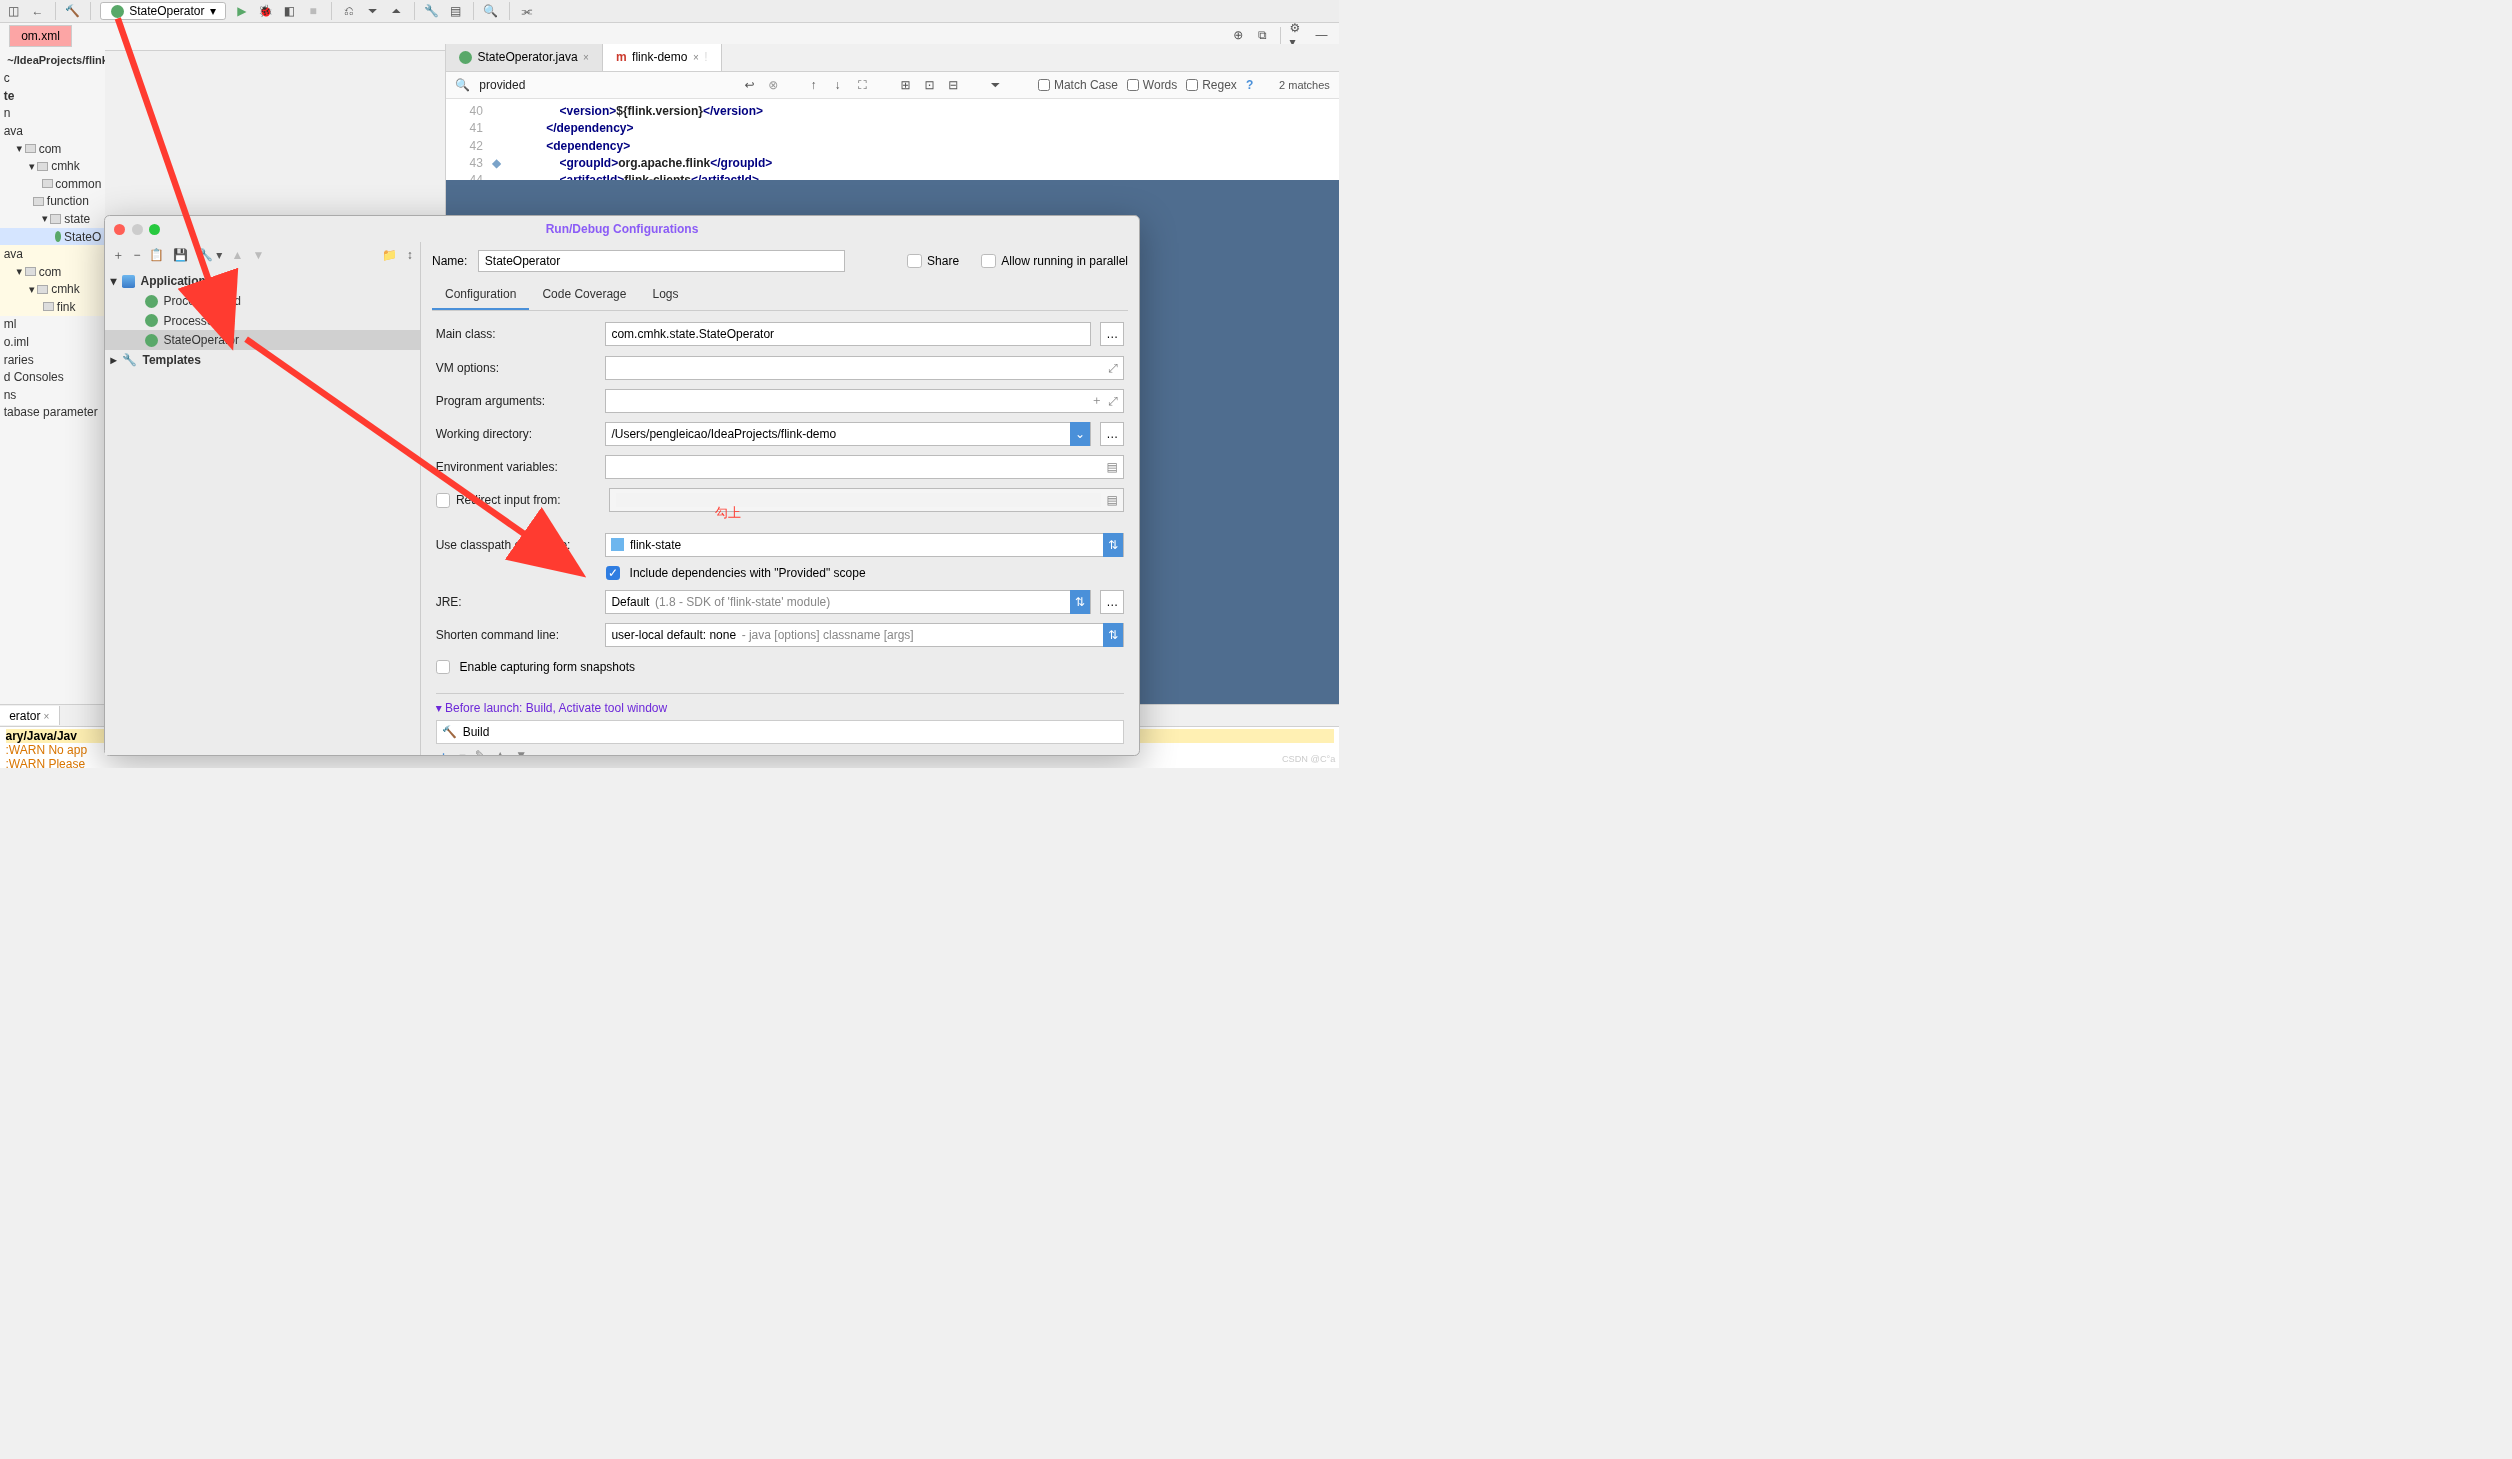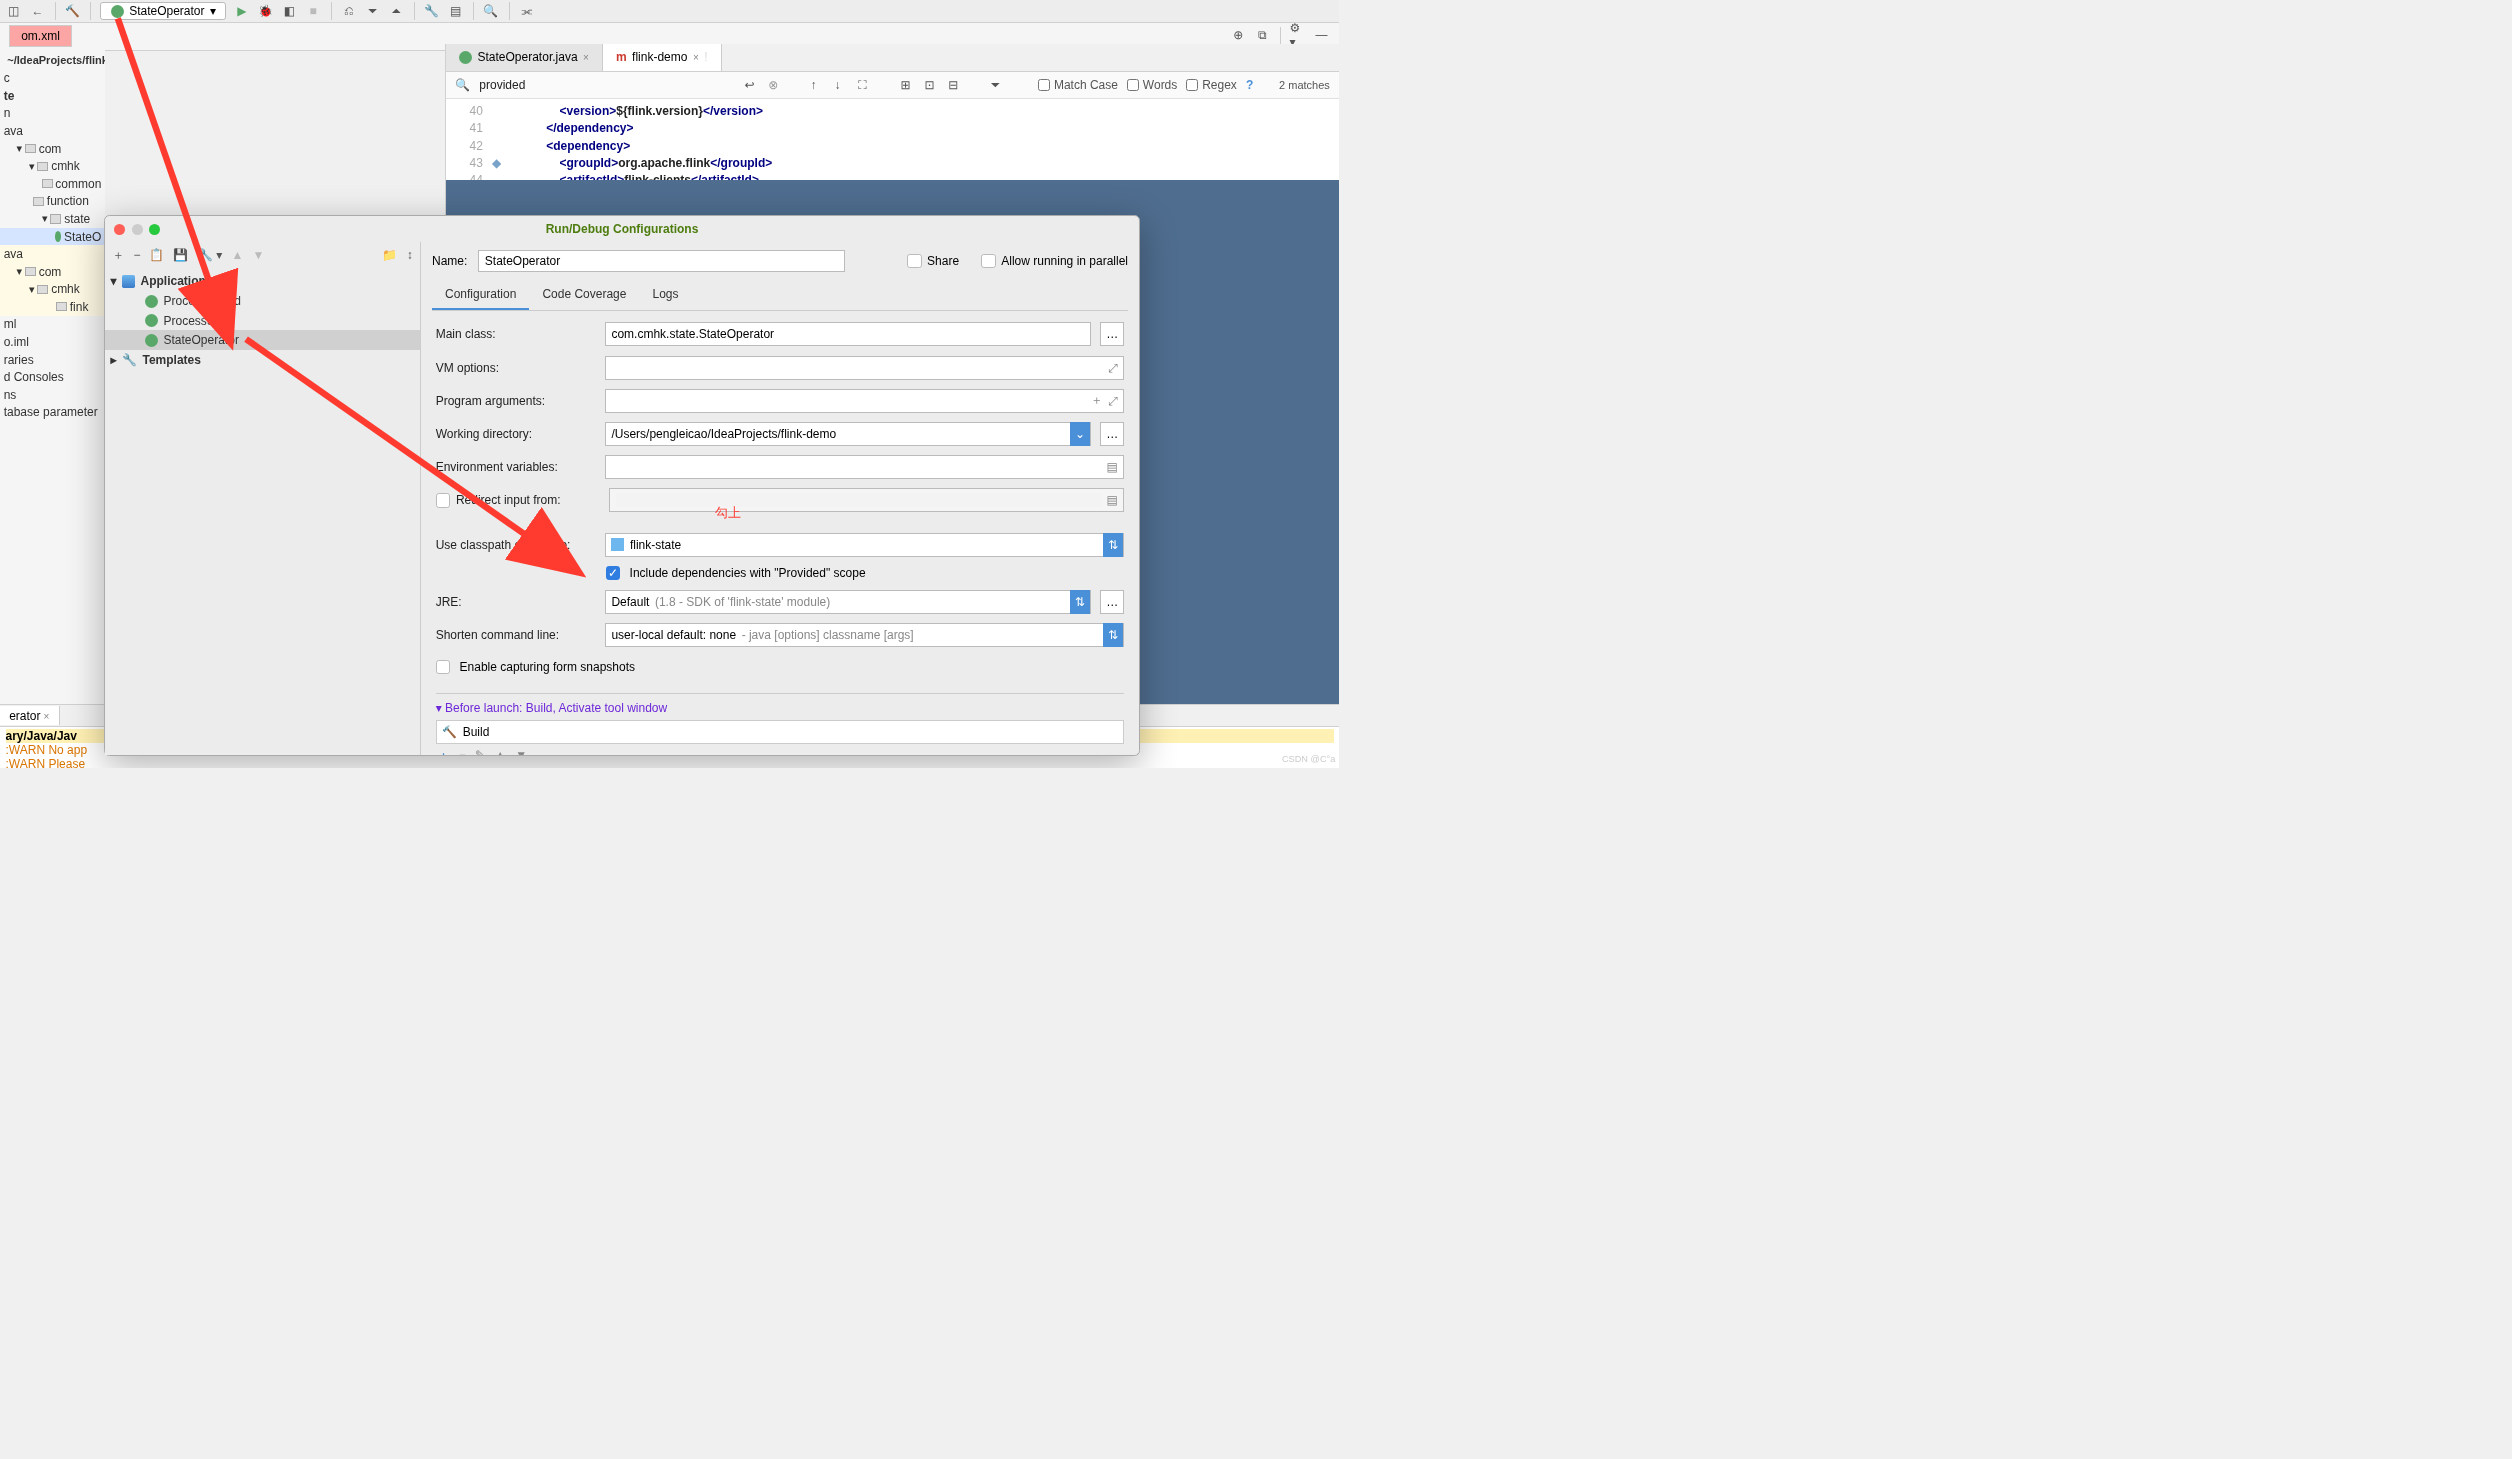--- a/index.html
+++ b/index.html
@@ -58,21 +58,21 @@
     .console-text { font-family: Menlo, monospace; font-size: 11px; padding: 1.8px 5.5px; }
     .console-text .highlight { background: #fff0b3; font-weight: bold; }
     .console-text .warn { color: #d97500; }
     
     
     .dialog { position: absolute; left: 104px; top: 215px; width: 1036px; height: 541px; background: #ececec; border: 0.9px solid #aaa; border-radius: 5.5px; box-shadow: 0 9.2px 37px rgba(0,0,0,0.3); display: flex; flex-direction: column; }
     .dlg-titlebar { height: 26px; display: flex; align-items: center; justify-content: center; position: relative; }
     .dlg-titlebar .traffic { position: absolute; left: 9.2px; display: flex; gap: 6.4px; }
     .traffic .dot { width: 11px; height: 11px; border-radius: 50%; }
     .dot.red { background: #ff5f56; } .dot.yellow { background: #ffbd2e; } .dot.green { background: #27c93f; }
-    .dlg-title { font-size: 12px; font-weight: bold; color: #4d7c0f; }
+    .dlg-title { font-size: 12px; font-weight: bold; color: #8b5cf6; }
     
     .dlg-body { flex: 1; display: flex; overflow: hidden; }
     .dlg-left { width: 316px; border-right: 0.9px solid #ccc; background: #ececec; display: flex; flex-direction: column; }
     .dlg-left-toolbar { height: 26px; display: flex; align-items: center; padding: 0 7.3px; gap: 9.2px; color: #555; }
     .dlg-tree { flex: 1; padding: 3.7px 0; }
     .dlg-tree-item { padding: 2.8px 5.5px 2.8px 18.3px; font-size: 12px; color: #333; display: flex; align-items: center; gap: 5.5px; }
     .dlg-tree-item.group { font-weight: bold; }
     .dlg-tree-item.sel { background: #d0d0d0; }
     .app-icon { width: 13px; height: 13px; background: linear-gradient(#6db6ee,#3a7bc8); border-radius: 1.8px; }
     .j-icon { width: 13px; height: 13px; background: #59a869; border-radius: 50%; }
@@ -184,21 +184,21 @@
       <div class="tree-item" style="padding-left: 42px;">▾ <span class="folder-icon"></span> <span>state</span></div>
       <div class="tree-item sel" style="padding-left: 55px;">
         <span style="width:11px;height:11px;background:#59a869;border-radius:50%;display:inline-block"></span> 
         <span>StateO</span>
       </div>
       <div class="tree-item warn-bg" style="padding-left: 3.7px;">
         <span>ava</span>
       </div>
       <div class="tree-item warn-bg" style="padding-left: 16.5px;">▾ <span class="folder-icon"></span> <span>com</span></div>
       <div class="tree-item warn-bg" style="padding-left: 29px;">▾ <span class="folder-icon"></span> <span>cmhk</span></div>
-      <div class="tree-item warn-bg" style="padding-left: 43px; justify-content: center;">
+      <div class="tree-item warn-bg" style="padding-left: 43px;">
         <span class="folder-icon"></span> 
         <span>fink</span>
       </div>
       <div class="tree-item" style="padding-left: 3.7px;">
         <span>ml</span>
       </div>
       <div class="tree-item" style="padding-left: 3.7px;">
         <span>o.iml</span>
       </div>
       <div class="tree-item" style="padding-left: 3.7px;">

